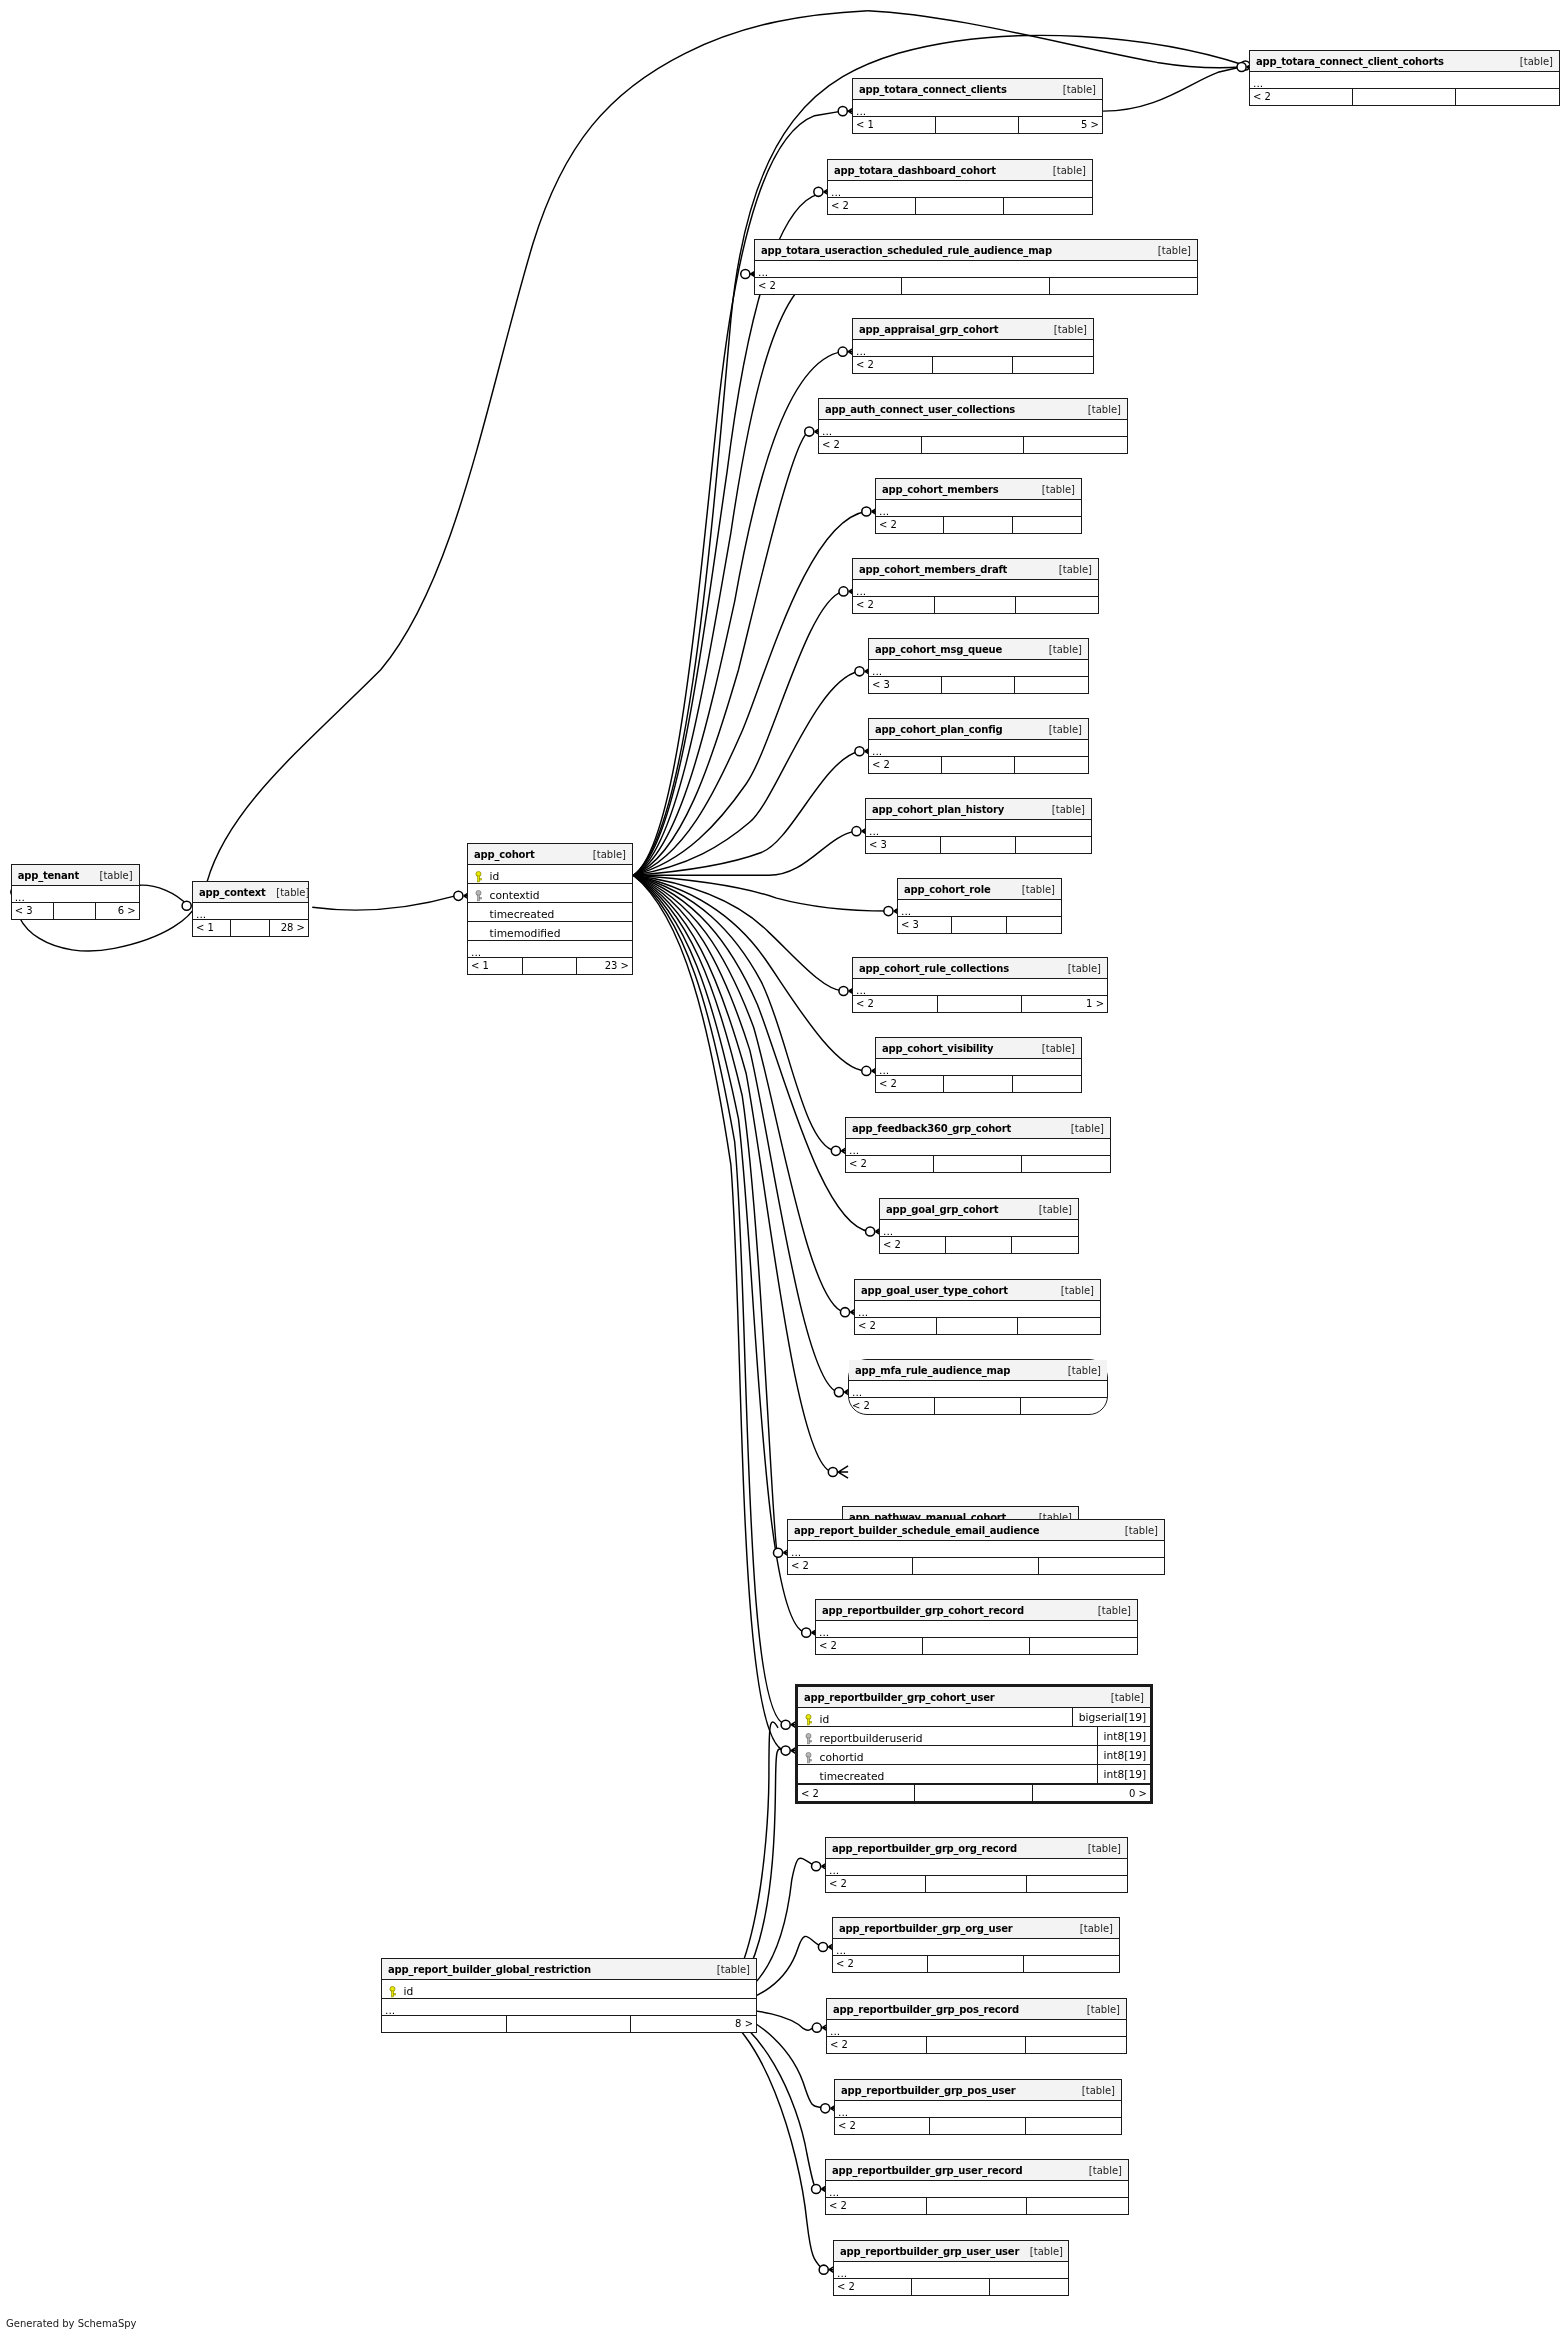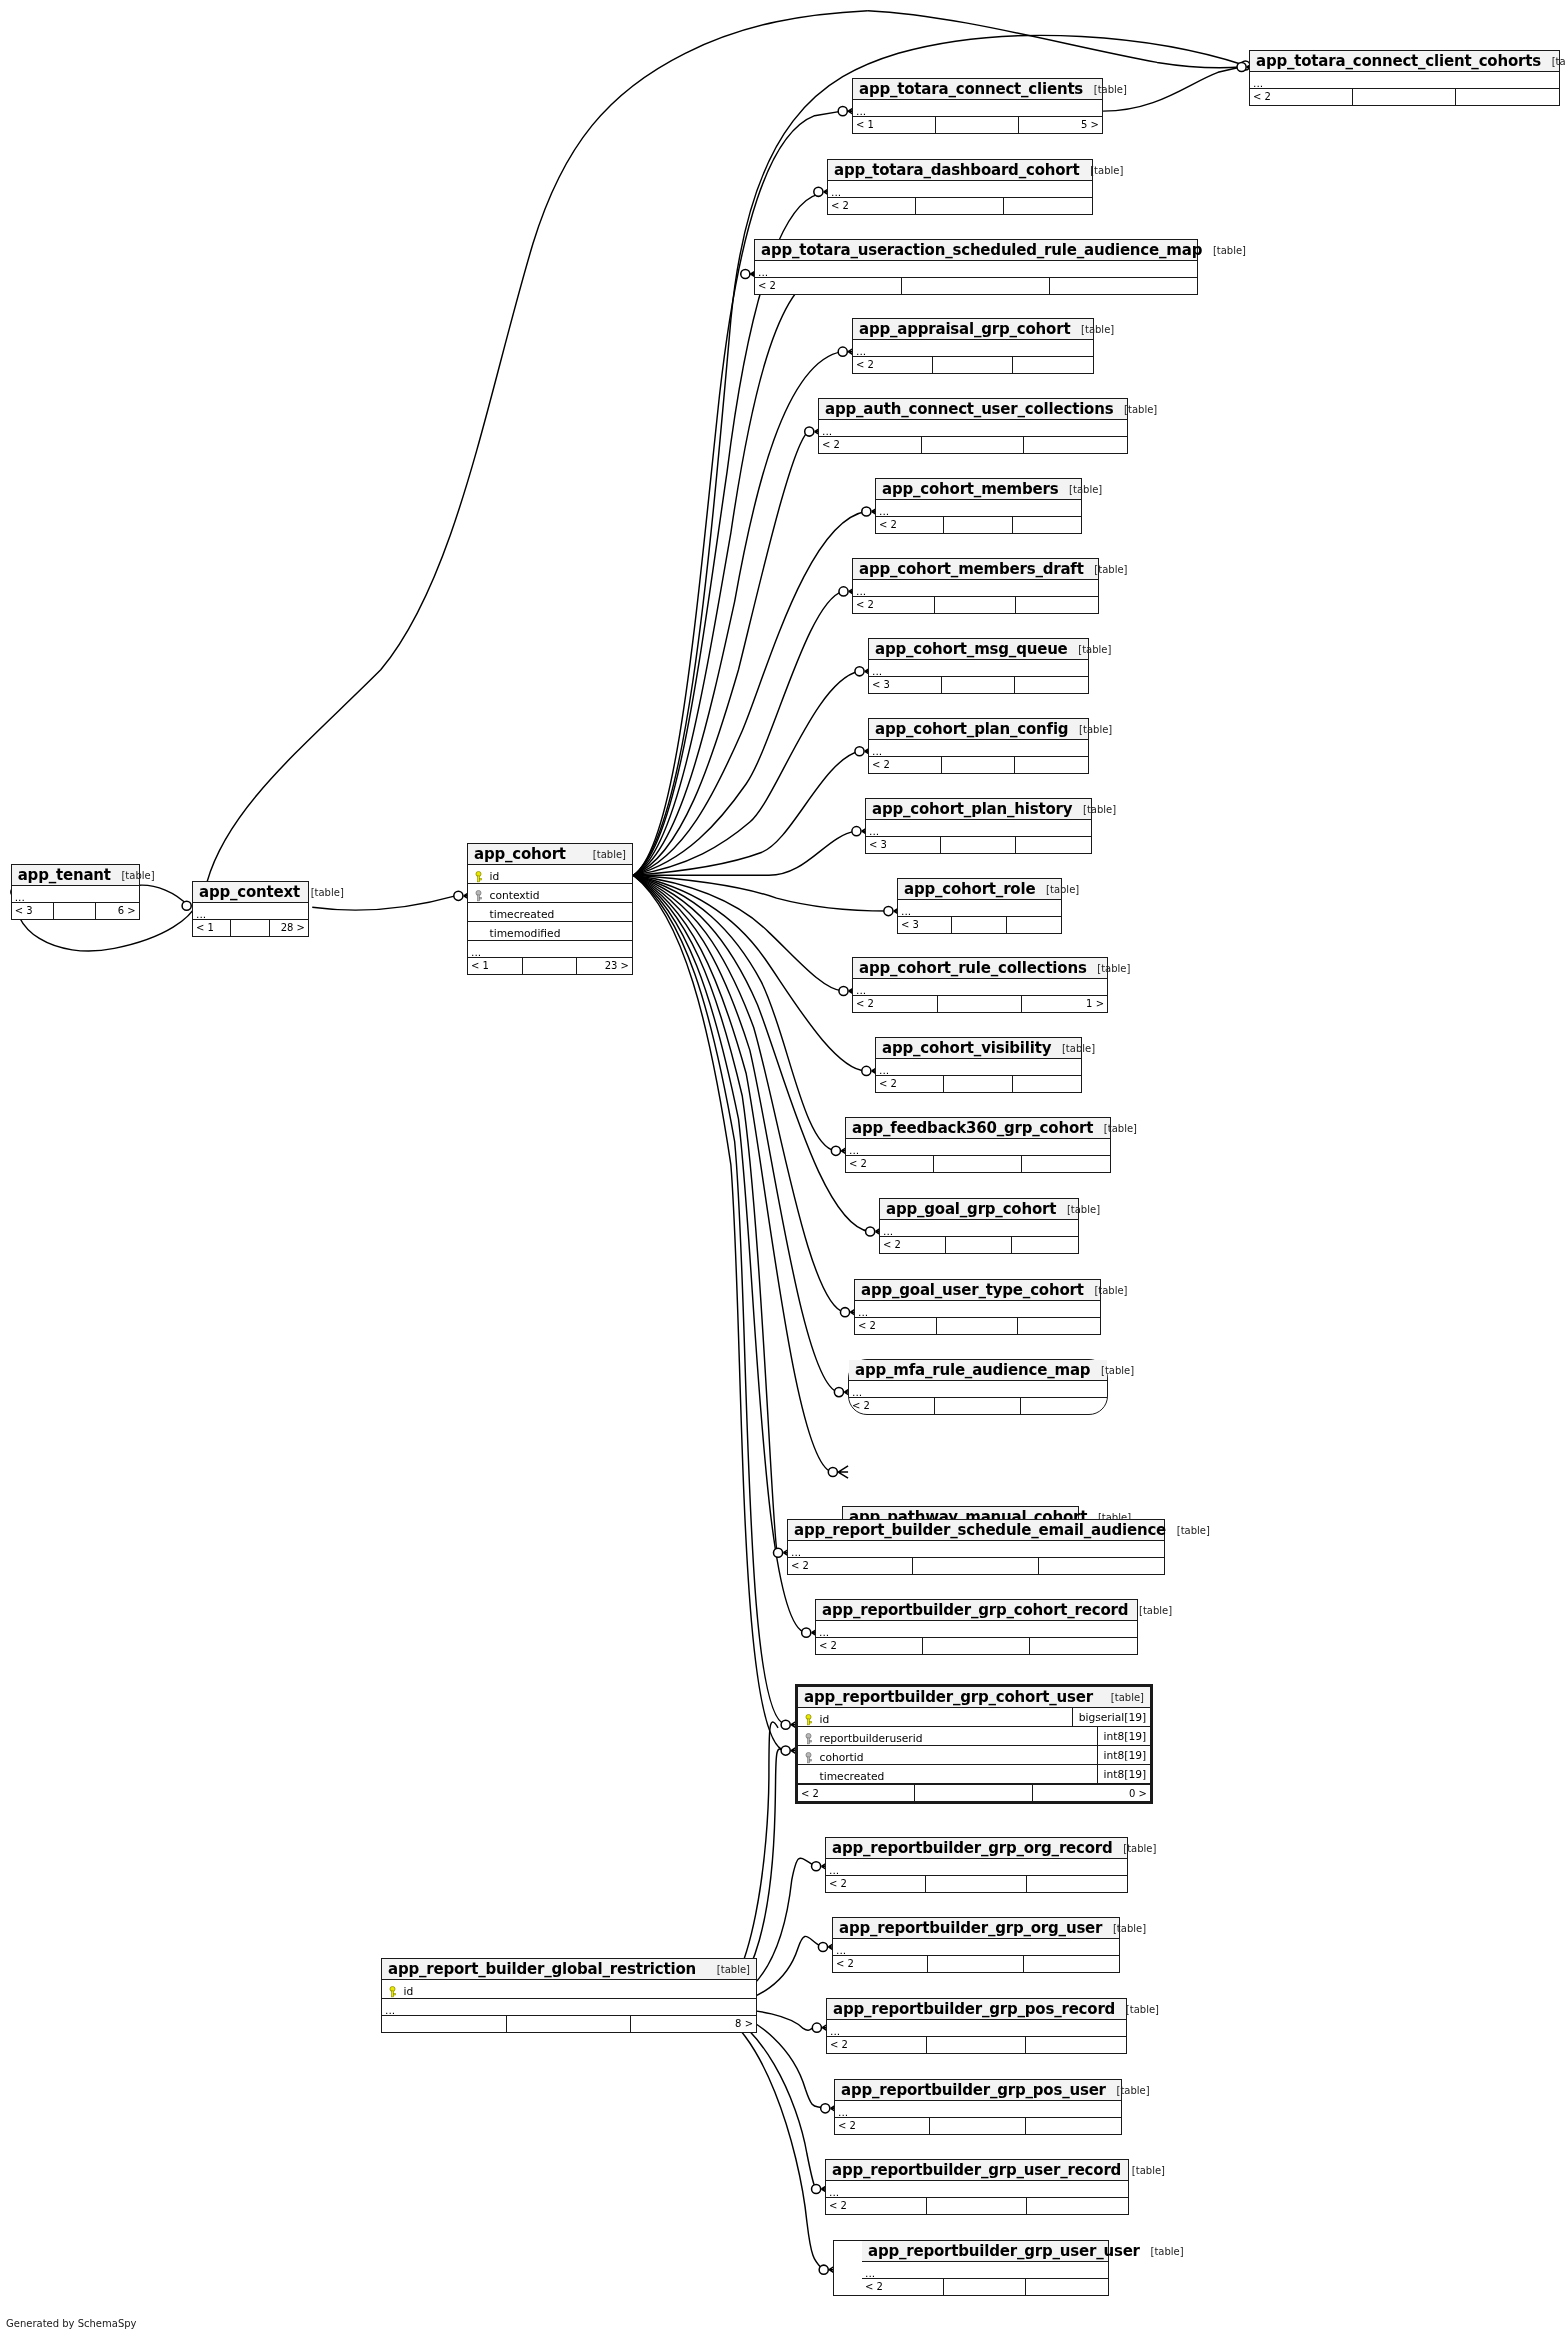--- a/index.html
+++ b/index.html
@@ -41,21 +41,21 @@
     align-items: center;
     justify-content: space-between;
     background: #f3f3f3;
     border-bottom: 1.5px solid #1a1a1a;
     box-sizing: border-box;
     height: 21px;
     padding: 0 6px;
   }
   .tbl-name {
     font-weight: bold;
-    font-size: 15px;
+    font-size: 10px;
     color: #000;
     white-space: nowrap;
     letter-spacing: -0.2px;
   }
   .tbl-kind {
     font-size: 10px;
     color: #222;
     white-space: nowrap;
     padding-left: 10.7px;
   }
@@ -647,21 +647,21 @@
           <span class="tbl-name">app_reportbuilder_grp_user_record</span>
           <span class="tbl-kind">[table]</span>
         </div>
         <div class="col-ellipsis">...</div>
         <div class="tbl-foot">
           <div class="foot-cell left">&lt; 2</div>
           <div class="foot-cell mid"></div>
           <div class="foot-cell "></div>
         </div>
       </div>
-      <div class="tbl" style="left: 833px; top: 2240px; width: 276px; padding-left: 28px;">
+      <div class="tbl" style="left: 833px; top: 2240px; width: 236px;">
         <div class="tbl-head">
           <span class="tbl-name">app_reportbuilder_grp_user_user</span>
           <span class="tbl-kind">[table]</span>
         </div>
         <div class="col-ellipsis">...</div>
         <div class="tbl-foot">
           <div class="foot-cell left">&lt; 2</div>
           <div class="foot-cell mid"></div>
           <div class="foot-cell "></div>
         </div>

